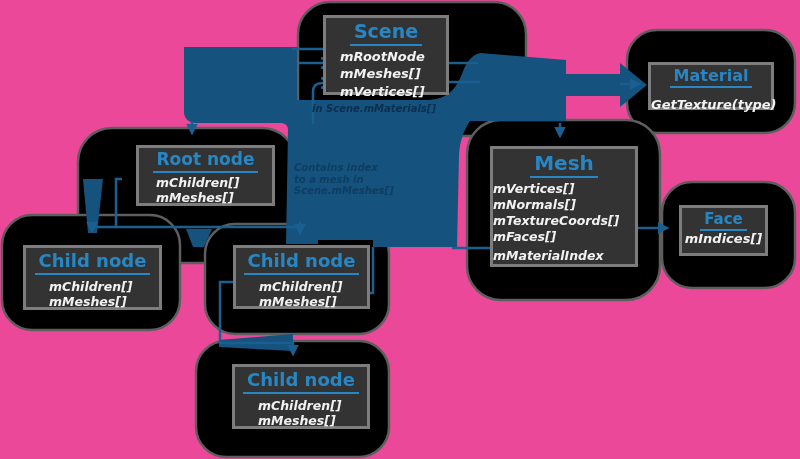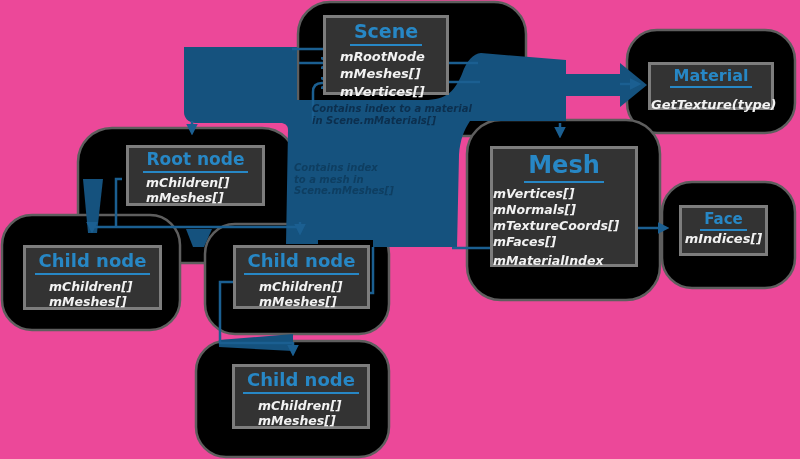--- a/index.html
+++ b/index.html
@@ -13,27 +13,27 @@
   .members{font-style:italic;font-weight:bold;color:#f2f2f2;text-align:left;margin-top:3px;}
   .m{white-space:nowrap;}
   
   #box-scene{left:323px;top:15px;width:126px;height:80px;}
   #box-scene .title{font-size:19px;}
   #box-scene .members{font-size:13px;line-height:17.5px;padding-left:14px;margin-top:2px;}
   #box-material{left:648px;top:62px;width:126px;height:48px;}
   #box-material .title{font-size:16px;margin-top:2px;}
   #box-material .members{font-size:13px;text-align:center;margin-top:9px;}
   #box-mesh{left:490px;top:146px;width:148px;height:121px;}
-  #box-mesh .title{font-size:24px;text-align:right;}
+  #box-mesh .title{font-size:20px;text-align:right;}
   #box-mesh .members{font-size:12.5px;line-height:16px;}
   #box-mesh .m:last-child{margin-top:3px;}
   #box-face{left:679px;top:205px;width:89px;height:51px;}
   #box-face .title{font-size:15px;margin-top:3px;}
   #box-face .members{font-size:13px;text-align:center;margin-top:0;}
-  #box-root{left:126px;top:145px;width:139px;height:61px;}
+  #box-root{left:136px;top:145px;width:139px;height:61px;}
   #box-root .title{font-size:17px;margin-top:2px;}
   #box-root .members{font-size:12.5px;line-height:15.5px;padding-left:17px;margin-top:2px;}
   #box-child-left{left:23px;top:245px;width:139px;height:65px;}
   #box-child-mid{left:233px;top:245px;width:137px;height:64px;}
   #box-child-bottom{left:232px;top:364px;width:138px;height:65px;}
   .child .title{font-size:18px;}
   .child .members{font-size:12.5px;line-height:15.5px;padding-left:23px;margin-top:4px;}
   
   .note{position:absolute;font-weight:bold;font-style:italic;z-index:6;}
   #note-material{left:312px;top:103px;width:175px;font-size:10px;line-height:11.5px;color:#0c2f4e;}
@@ -158,21 +158,20 @@
 
   <div class="box child" id="box-child-bottom">
     <div class="title">Child node</div>
     <div class="members">
       <div class="m">mChildren[]</div>
       <div class="m">mMeshes[]</div>
     </div>
   </div>
 
   <div class="note" id="note-material">
-    <div>Contains index to a material</div>
     <div>in Scene.mMaterials[]</div>
   </div>
   <div class="note" id="note-mesh">
     <div>Contains index</div>
     <div>to a mesh in</div>
     <div>Scene.mMeshes[]</div>
   </div>
 
 </div>
 

